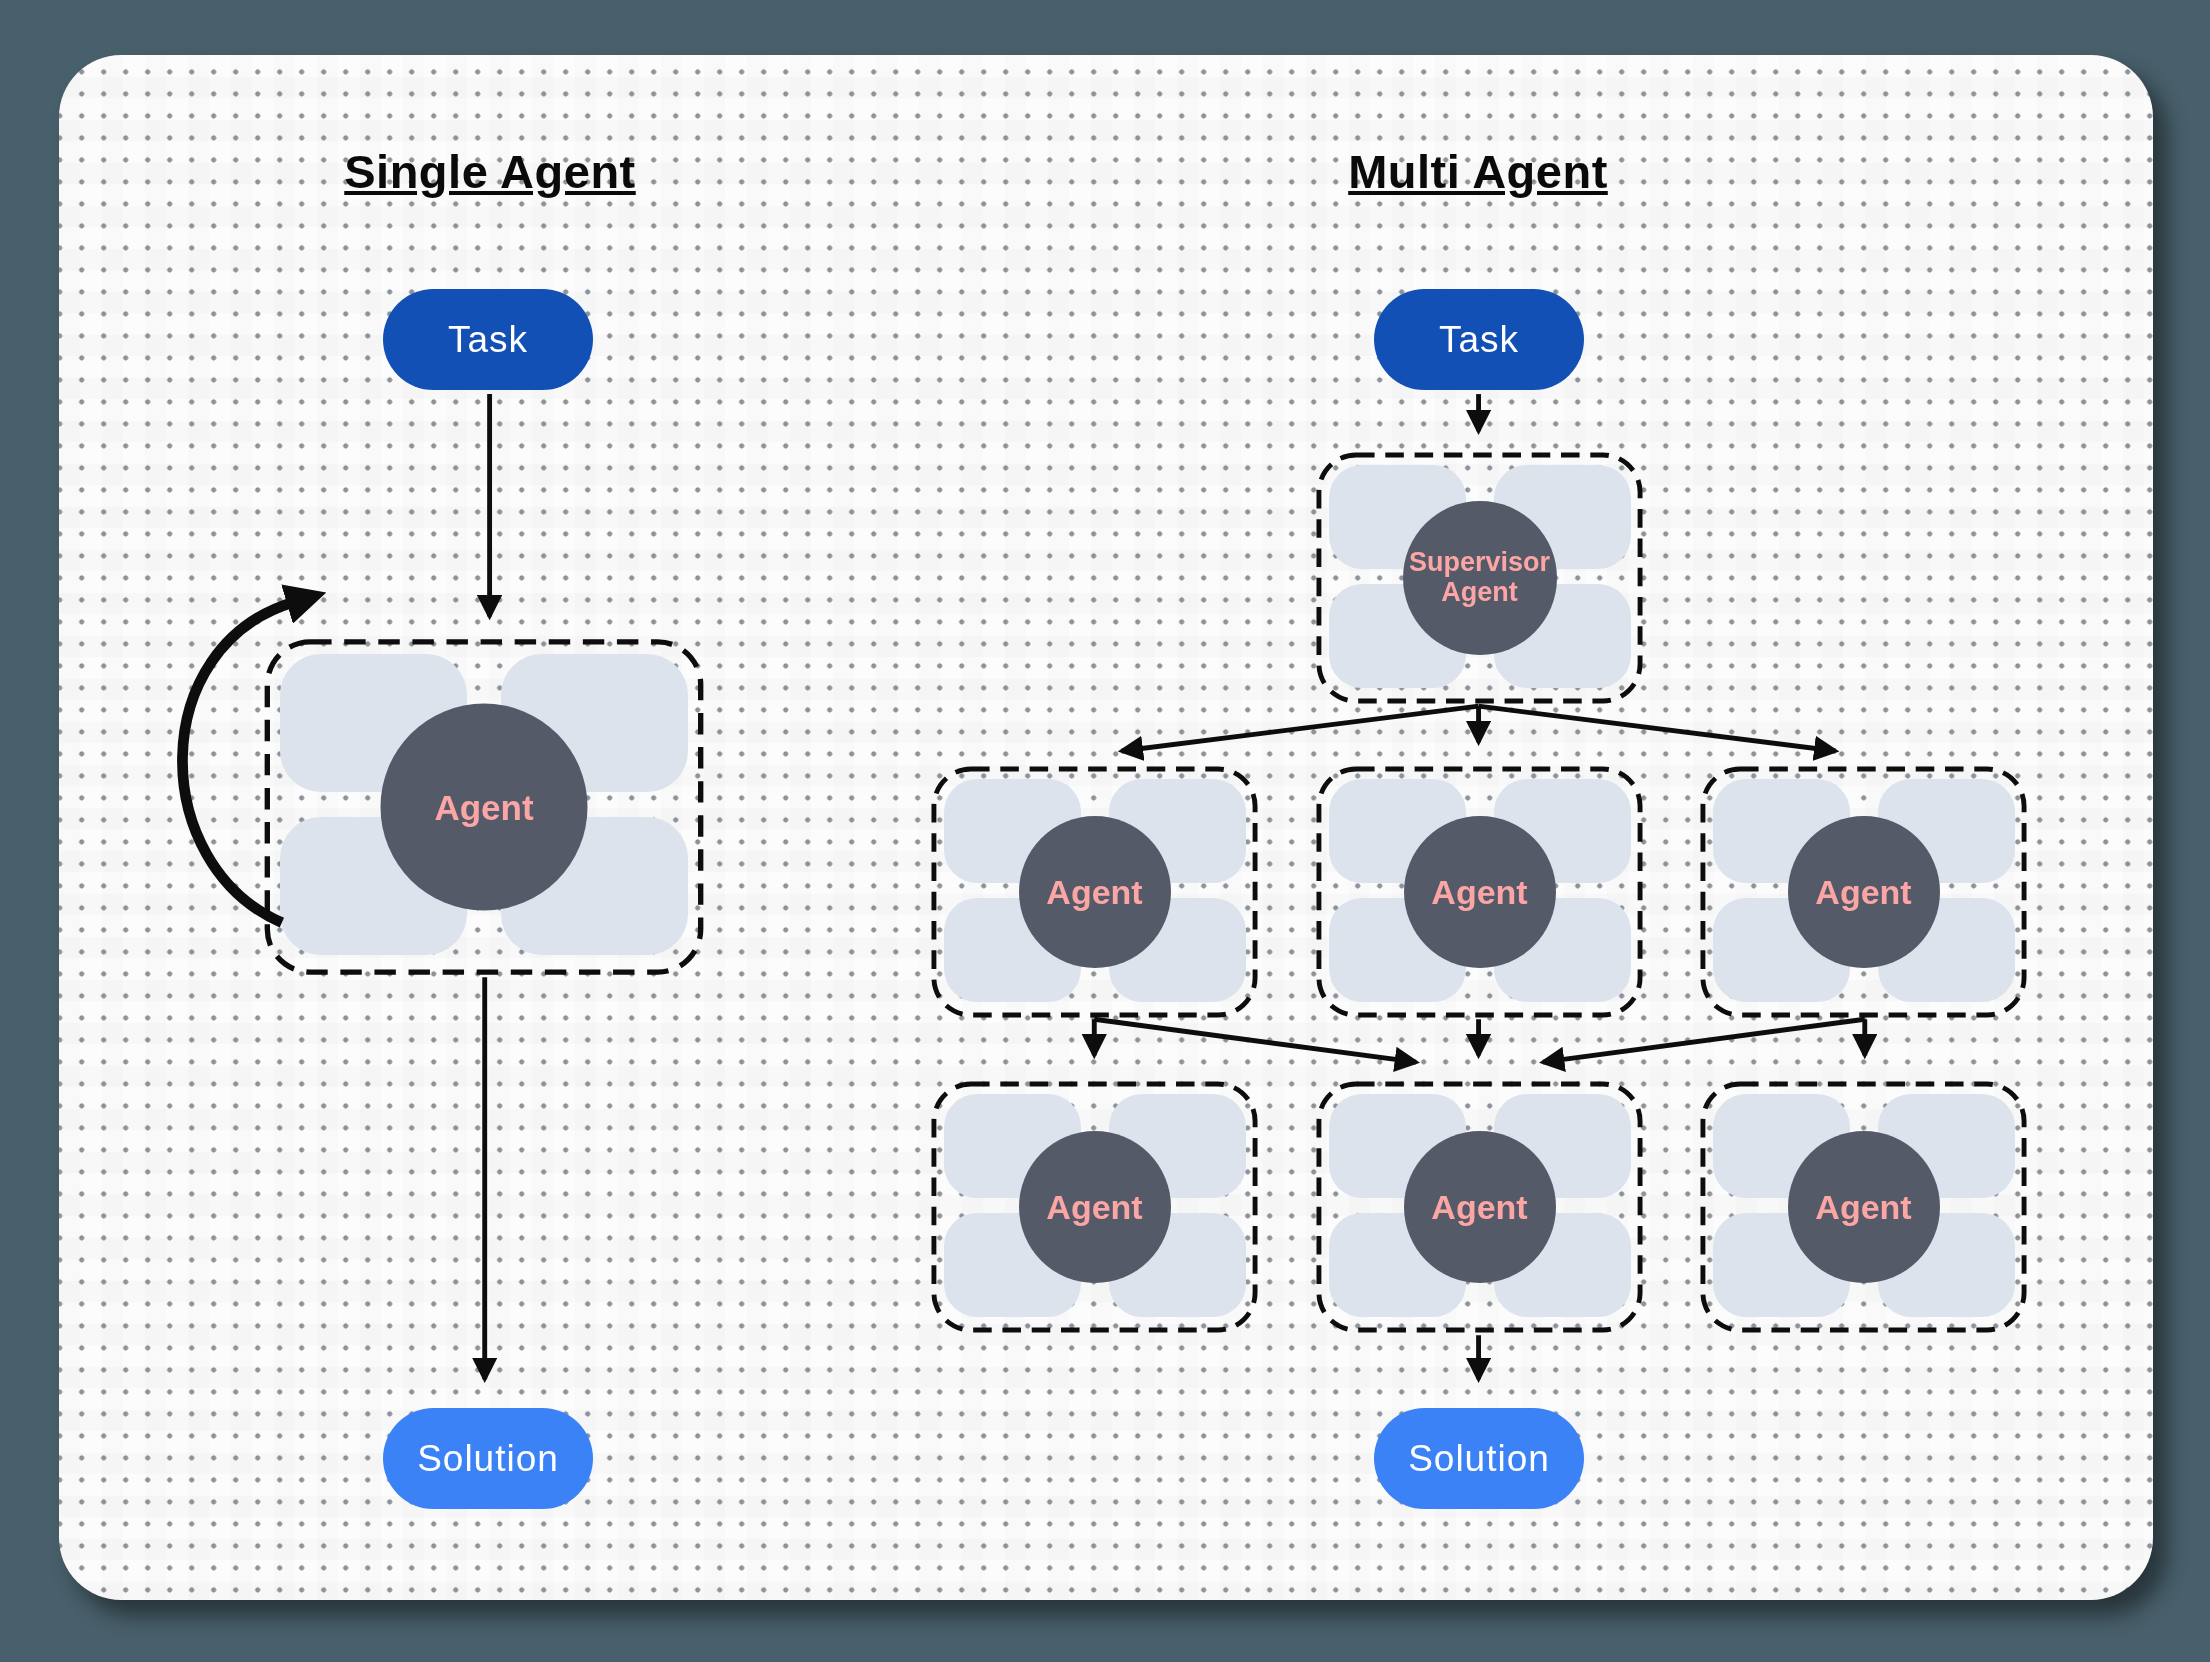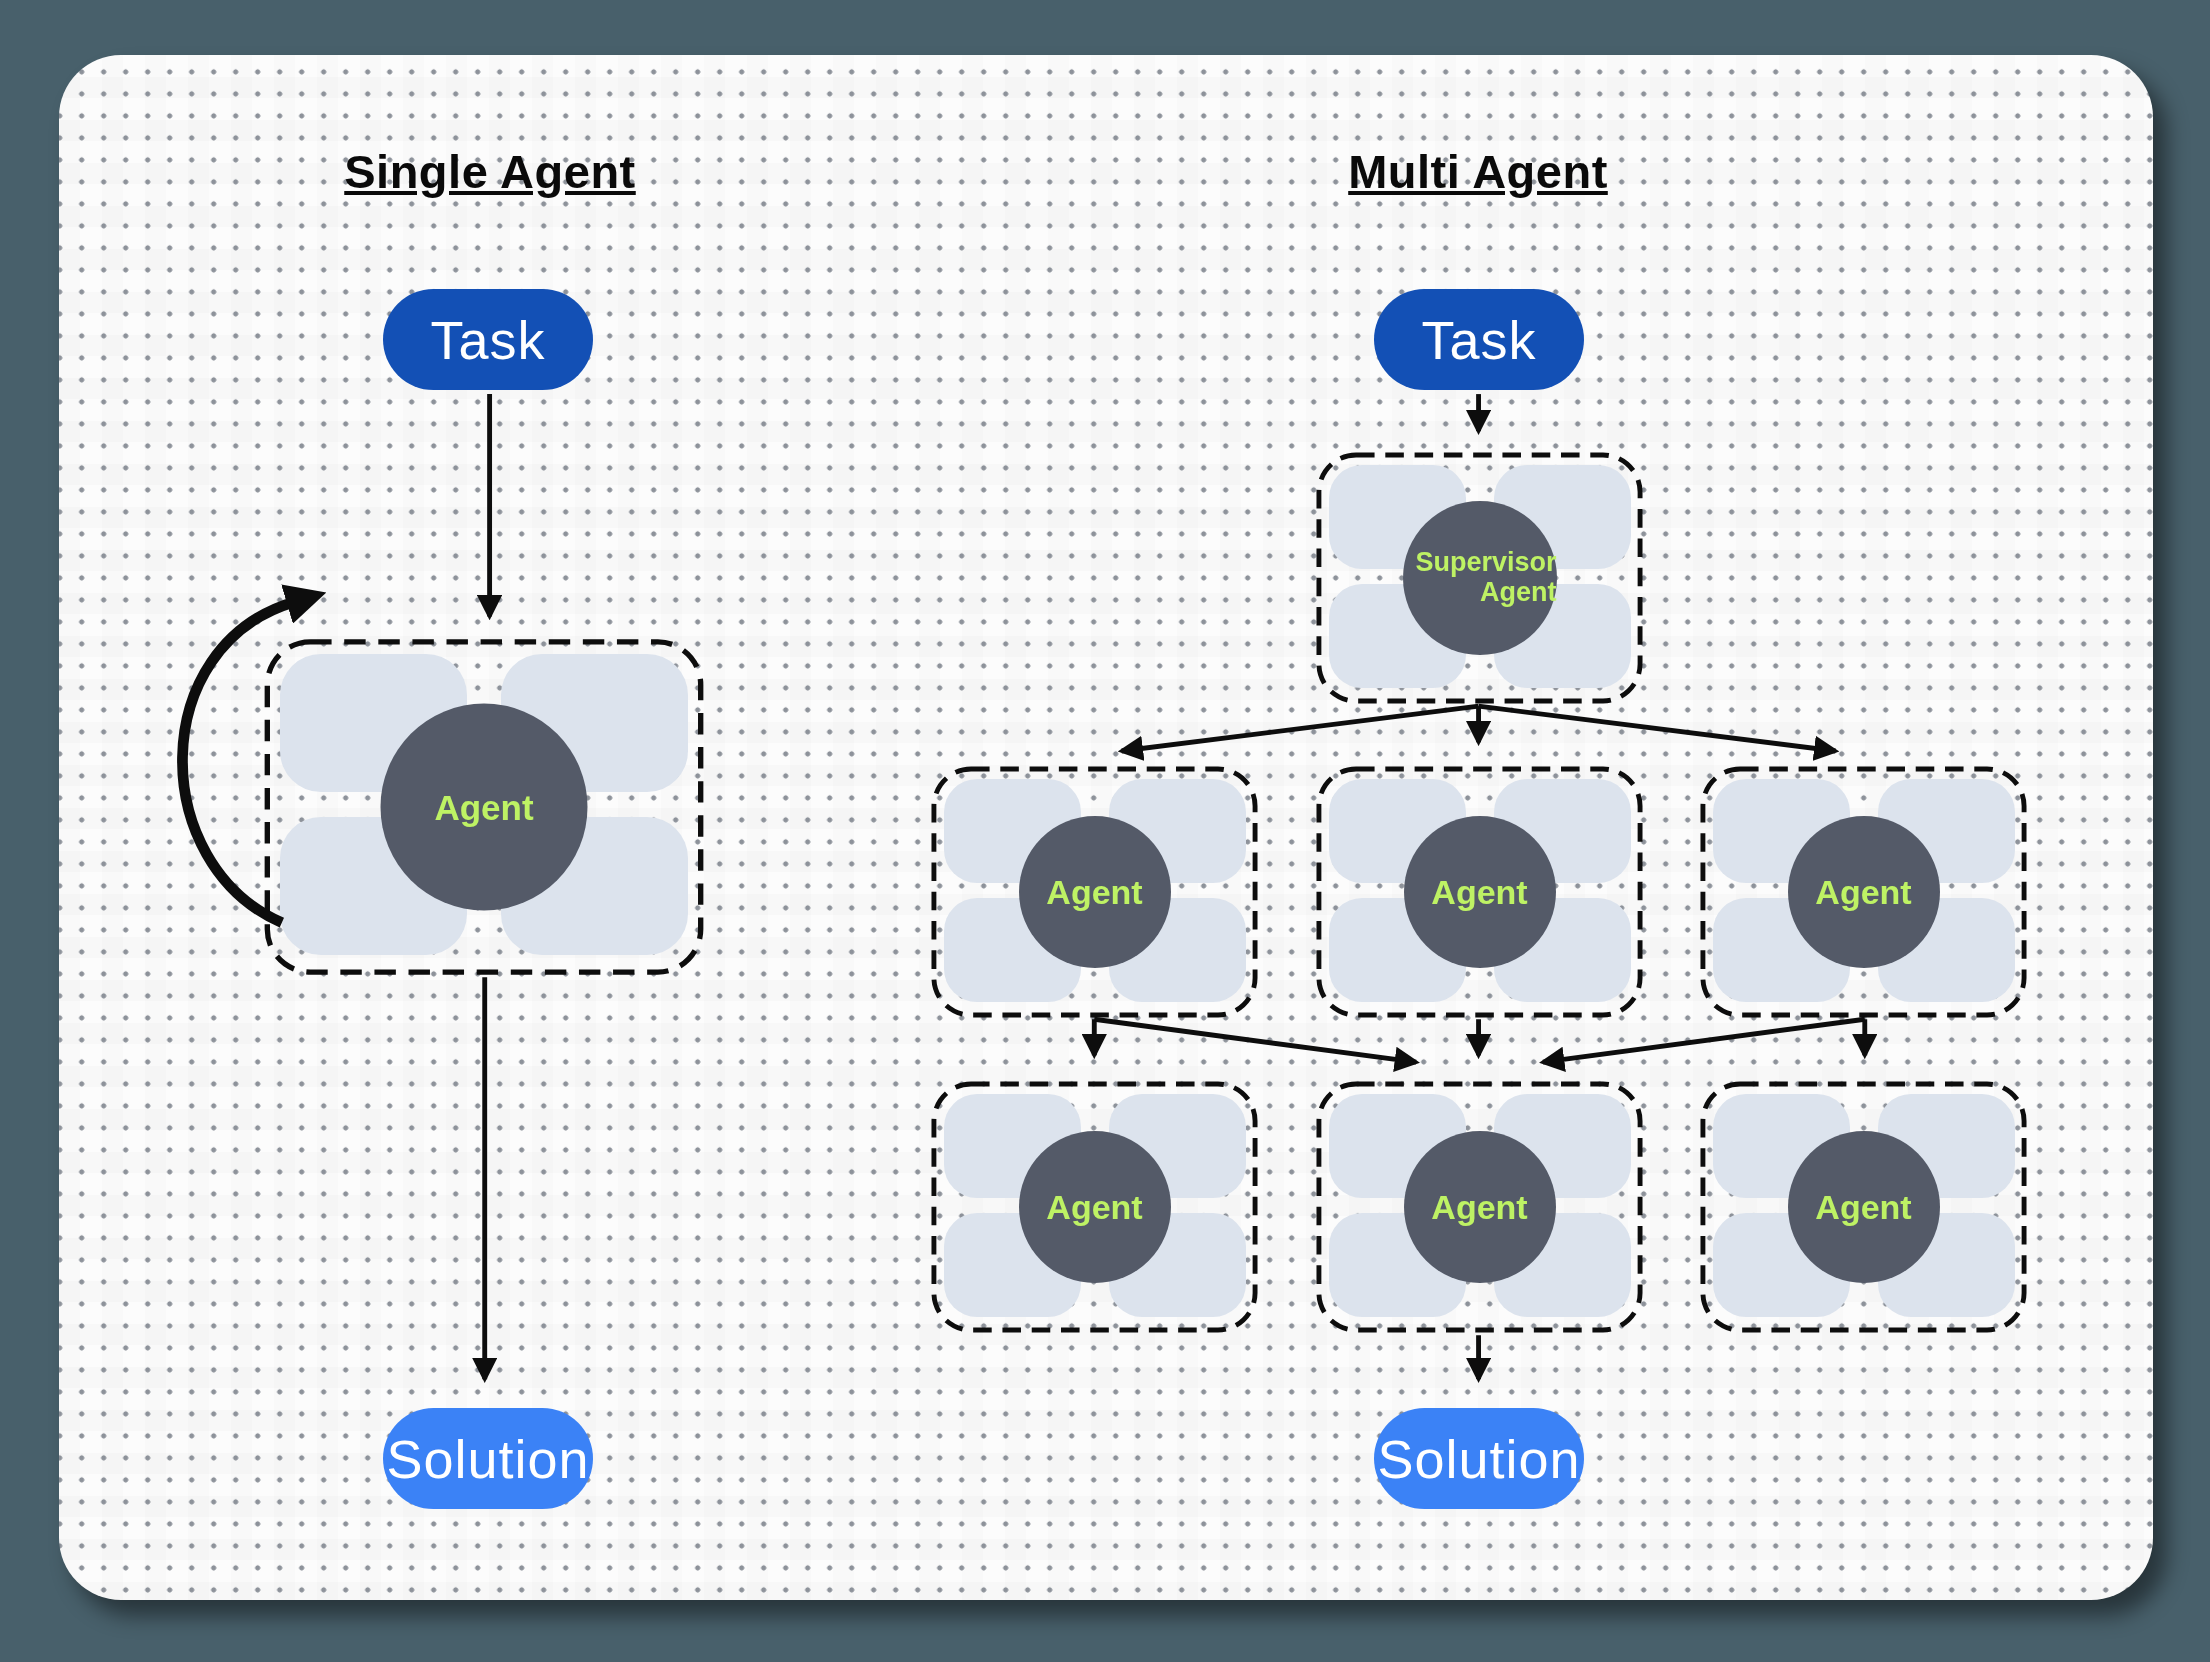--- a/index.html
+++ b/index.html
@@ -9,36 +9,36 @@
         border-radius:62px;box-shadow:13.7px 15.6px 21.5px rgba(0,0,0,.45);
         background-image:
           radial-gradient(circle,#8d929a 2.3px,rgba(141,146,154,0) 2.9px),
           linear-gradient(0deg,rgba(0,0,0,.014) 50%,transparent 50%),
           linear-gradient(90deg,rgba(0,0,0,.012) 50%,transparent 50%);
         background-size:22px 22px,43px 43px,43px 43px;
         background-position:11.7px 5.9px,0 0,0 0;}
   .title{position:absolute;transform:translateX(-50%);font-size:47px;font-weight:700;
          color:#0a0a0a;white-space:nowrap;letter-spacing:0.5px;text-decoration:underline;}
   .pill{position:absolute;width:210px;height:101px;border-radius:51px;display:flex;
-        align-items:center;justify-content:center;color:#fff;font-size:54px;font-weight:400;
+        align-items:center;justify-content:center;color:#fff;font-size:37px;font-weight:400;
         letter-spacing:1px;}
   .pill.task{background:#1350b5;}
   .pill.solution{background:#3b82f6;}
   .abox{position:absolute;}
   .dashsvg{position:absolute;left:0;top:0;}
   .chips{position:absolute;display:grid;}
   .abox.single .chips{left:15.6px;top:14.6px;grid-template-columns:187px 187px;
         grid-template-rows:138px 138px;column-gap:34px;row-gap:25px;}
   .abox.multi .chips{left:12.7px;top:12.7px;grid-template-columns:137px 137px;
         grid-template-rows:104px 104px;column-gap:28px;row-gap:15.6px;}
   .chip{background:#dce3ed;border-radius:33px;}
   .abox.single .chip{border-radius:41px;}
   .circle{position:absolute;left:50%;top:50%;transform:translate(-50%,-50%);
         background:#545a68;border-radius:50%;display:flex;align-items:center;
-        justify-content:center;text-align:right;color:#bef264;font-weight:700;}
+        justify-content:center;text-align:center;color:#fca5a5;font-weight:700;}
   .abox.single .circle{width:207px;height:207px;font-size:35px;}
   .abox.multi .circle{width:152px;height:152px;font-size:34px;}
   .abox.sup .circle{width:154px;height:154px;font-size:27px;line-height:1.1;}
   .sup-label{width:156px;}
   .arrows{position:absolute;left:0;top:0;pointer-events:none;}
 </style>
 </head>
 <body>
 
 <div class="stage">

